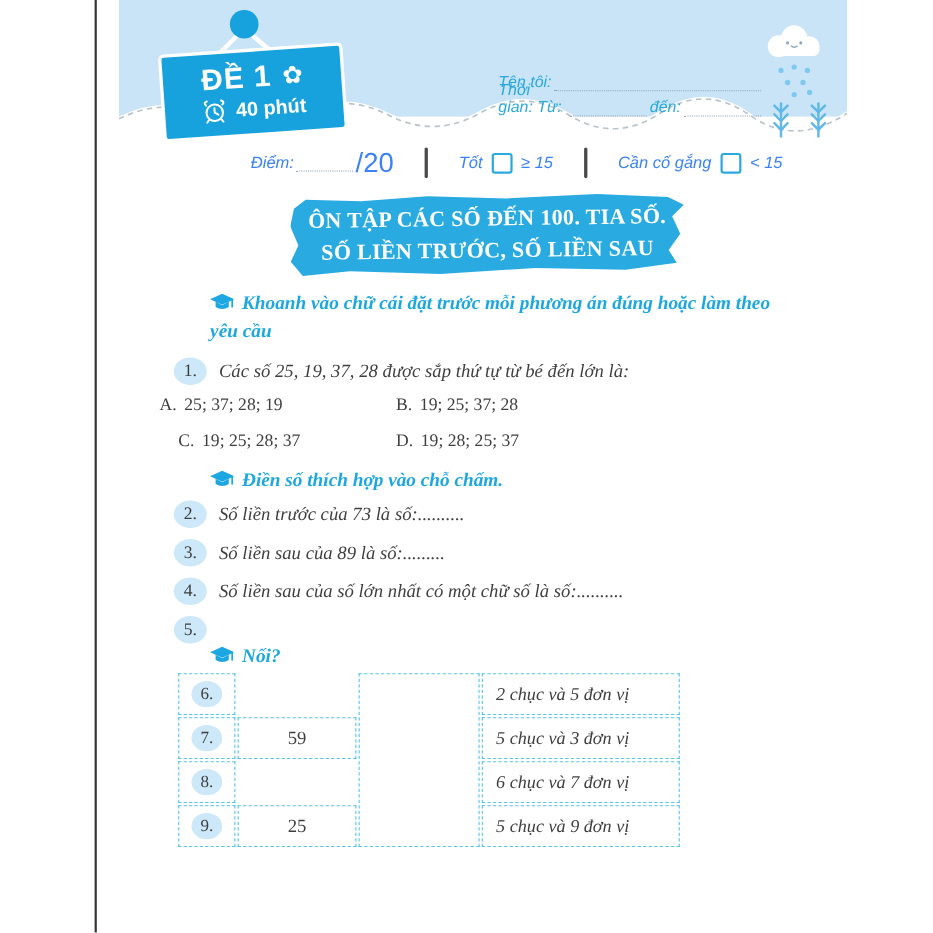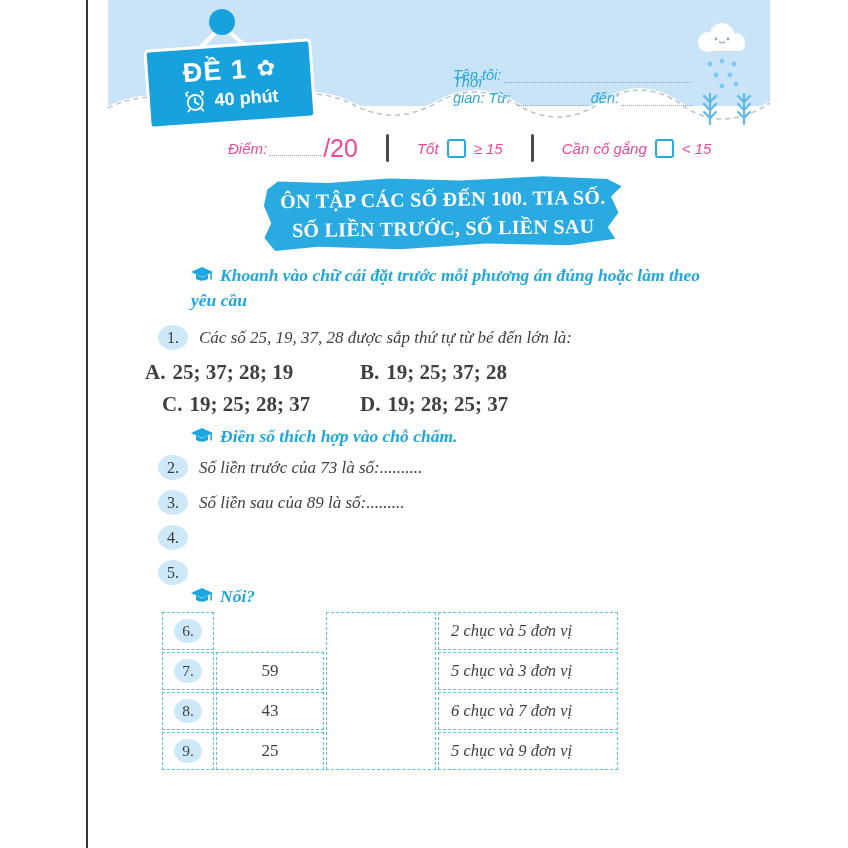--- a/index.html
+++ b/index.html
@@ -25,21 +25,21 @@
   .badge-line2 { display:flex; align-items:center; gap:7px; margin-top:3px; }
   .badge-duration { font-size:18px; font-weight:bold; }
 
   .fields { position:absolute; left:453px; top:60px; width:242px; color:#2aa9e0;
             font-style:italic; font-size:14.5px; }
   .field-row { display:flex; align-items:flex-end; height:23px; }
   .dotline { border-bottom:1.6px dotted #91a6b4; flex:1; height:15px; margin:0 3px; }
   .dotline.short { flex:none; width:70px; }
 
   .score-row { position:absolute; left:228px; top:131px; display:flex; align-items:center;
-               color:#ec4899; font-style:italic; font-size:15px; height:34px; }
+               color:#3b82f6; font-style:italic; font-size:15px; height:34px; }
   .score-dots { border-bottom:1.6px dotted #91a6b4; width:52px; height:14px; margin:0 2px; }
   .slash20 { font-size:25px; font-style:normal; }
   .vdiv { width:3px; height:28px; background:#4a4a4a; border-radius:2px; margin:0 28px; }
   .checkbox { width:15px; height:15px; border:2px solid #2aa9e0; border-radius:3px;
               margin:0 8px; background:#ffffff; flex:none; }
 
   .banner {
     position:absolute; left:264px; top:177px; width:358px; height:73px;
     background:#29abe2; transform:rotate(-0.8deg);
     display:flex; flex-direction:column; align-items:center; justify-content:center;
@@ -57,22 +57,22 @@
   .h3 { left:145px; top:584px; }
   .cap-icon { display:inline-block; vertical-align:-2px; margin-right:7px; }
 
   .qrow { position:absolute; left:158px; display:flex; align-items:center; color:#3f3f3f; }
   .q1 { top:325px; } .q2 { top:455px; } .q3 { top:490px; } .q4 { top:525px; } .q5 { top:560px; }
   .qnum { flex:none; width:30px; height:25px; border-radius:50%; background:#cde8f8;
           display:flex; align-items:center; justify-content:center;
           font-family:"Liberation Serif", serif; font-size:16px; color:#3c3c3c; margin-right:11px; }
   .qtext { font-family:Liberation Serif, serif; font-style:italic; font-size:17px; }
 
-  .option { position:absolute; font-family:"Liberation Serif", serif; font-size:21px;
-            color:#3f3f3f;font-weight:bold; }
+  .option { position:absolute; font-family:"Liberation Serif", serif; font-size:16px;
+            color:#3f3f3f; }
   .optA { left:145px; top:360px; } .optB { left:360px; top:360px; }
   .optC { left:162px; top:392px; } .optD { left:360px; top:392px; }
   .opt-label { margin-right:7px; }
 
   .match { position:absolute; left:162px; top:612px; display:grid;
            grid-template-columns:52px 108px 110px 180px; grid-auto-rows:38px; gap:2px; }
   .mcell { border:1.6px dashed #56c3ec; background:#ffffff; display:flex; align-items:center;
            justify-content:center; font-family:"Liberation Serif", serif; font-size:17px;
            color:#3f3f3f; }
   .gc1 { grid-column:1; } .gc2 { grid-column:2; } .gc4 { grid-column:4; }
@@ -217,20 +217,21 @@
   <div class="qrow q2">
     <span class="qnum">2.</span>
     <span class="qtext">Số liền trước của 73 là số:..........</span>
   </div>
   <div class="qrow q3">
     <span class="qnum">3.</span>
     <span class="qtext">Số liền sau của 89 là số:.........</span>
   </div>
   <div class="qrow q4">
     <span class="qnum">4.</span>
+    <span class="qtext">Số liền sau của số lớn nhất có một chữ số là số:..........</span>
   </div>
   <div class="qrow q5">
     <span class="qnum">5.</span>
   </div>
 
   <div class="section-heading h3">
     <svg class="cap-icon" width="22" height="16" viewBox="0 0 22 16" fill="#1ca7e2">
       <polygon points="11,0 22,5 11,10 0,5"></polygon>
       <path d="M5,7.2 L5,12 Q11,15.6 17,12 L17,7.2 L11,10.4 Z"></path>
       <rect x="19.3" y="5.5" width="1.6" height="7"></rect>
@@ -245,21 +246,20 @@
 
     <div class="mcell gc1 gr2">
       <span class="mnum-circle">7.</span>
     </div>
     <div class="mcell gc2 gr2">59</div>
     <div class="mcell gc4 gr2 mdesc">5 chục và 3 đơn vị</div>
 
     <div class="mcell gc1 gr3">
       <span class="mnum-circle">8.</span>
     </div>
-    <div class="mcell gc2 gr3">43</div>
     <div class="mcell gc4 gr3 mdesc">6 chục và 7 đơn vị</div>
 
     <div class="mcell gc1 gr4">
       <span class="mnum-circle">9.</span>
     </div>
     <div class="mcell gc2 gr4">25</div>
     <div class="mcell gc4 gr4 mdesc">5 chục và 9 đơn vị</div>
 
     <div class="mcell mmid"></div>
   </div>

